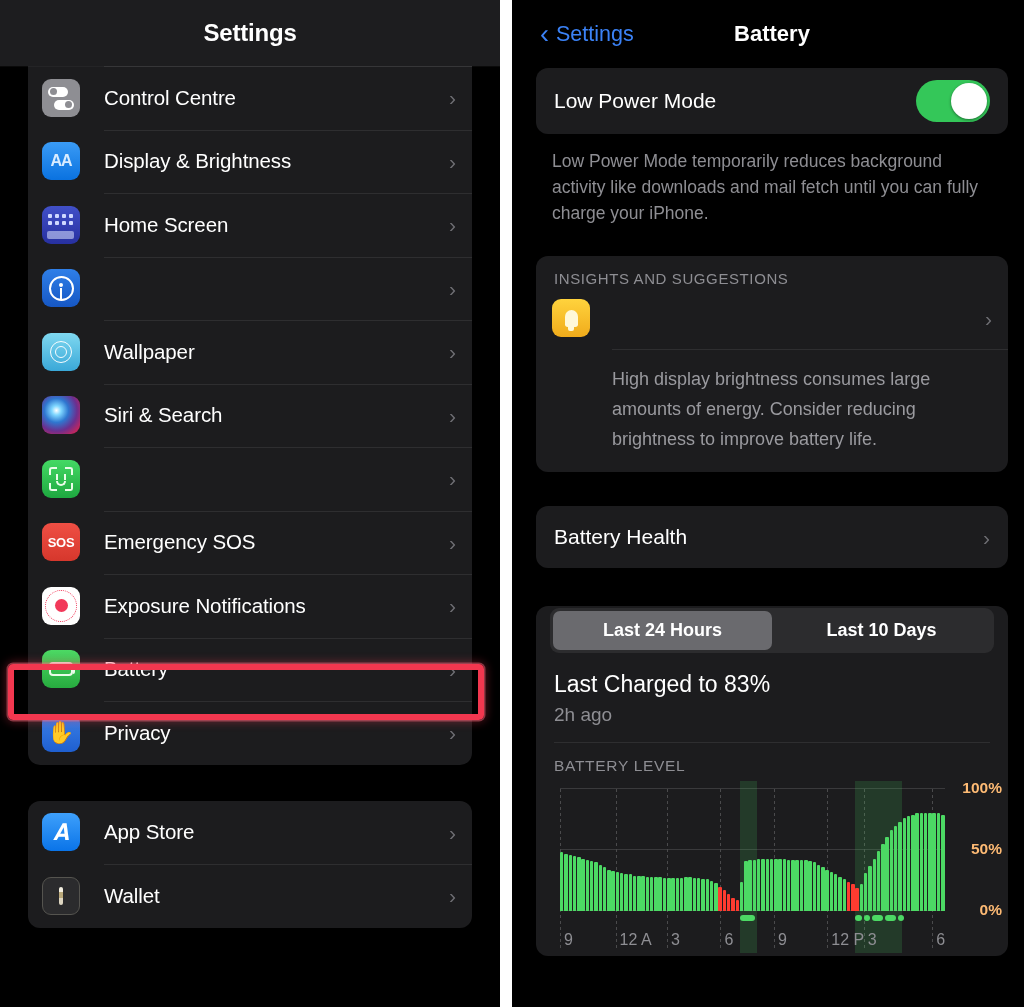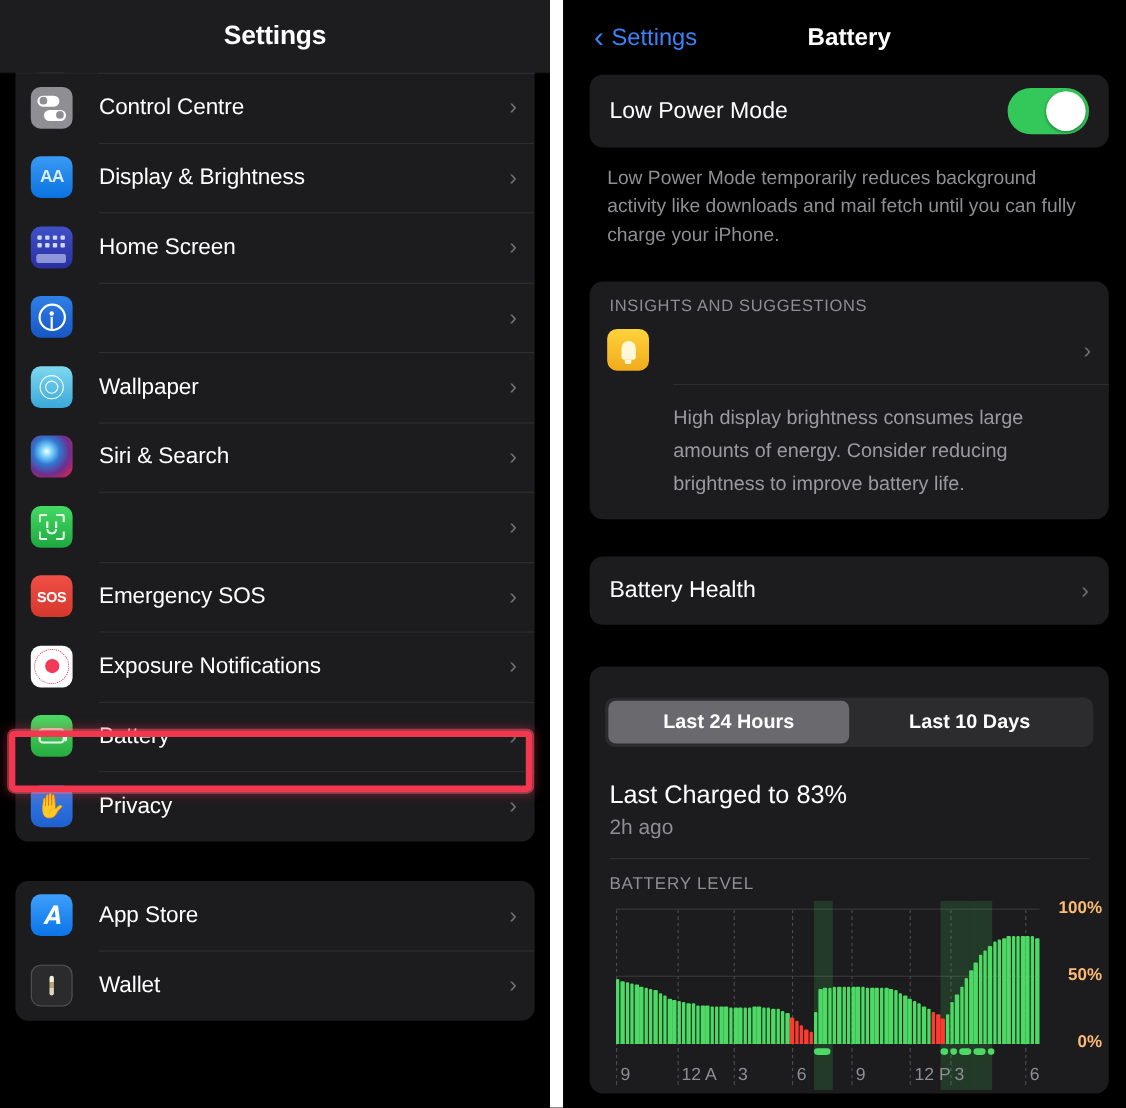--- a/index.html
+++ b/index.html
@@ -26,21 +26,21 @@
     box-shadow: 0 1px 0 rgba(255,255,255,0.04);
   }
   .nav-title-left {
     color: #ffffff; font-size: 24px; font-weight: bold; letter-spacing: -0.2px;
   }
   .left-scroll { position: absolute; top: 0; left: 0; width: 500px; padding-top: 44px; }
 
   .group {
     background: #1c1c1e;
     border-radius: 12px;
-    margin: 0 14px;
+    margin: 0 28px;
     overflow: hidden;
   }
   .group.clipped-top { border-top-left-radius: 0; border-top-right-radius: 0; }
 
   .row {
     position: relative;
     display: flex; align-items: center;
     height: 63.5px;
     padding-left: 14px; padding-right: 16px;
   }
@@ -202,32 +202,32 @@
   .insight-sep { height: 1px; background: #2e2e30; margin-left: 76px; }
   .insight-body {
     color: #9a9a9f; font-size: 18px; line-height: 30px;
     padding: 14px 22px 0 76px;
   }
 
   .health-card { margin-top: 34px; }
   .health-row { display: flex; align-items: center; height: 62px; padding: 0 18px; }
   .health-label { color: #fff; font-size: 21px; flex: 1 1 auto; }
 
-  .usage-card { margin-top: 38px; padding: 28px 0 0; }
+  .usage-card { margin-top: 38px; padding: 2px 0 0; }
   .seg {
     display: flex; background: #2c2c2e; border-radius: 9px;
     margin: 0 14px; padding: 3px; height: 45px;
   }
   .seg-btn {
     flex: 1 1 50%; display: flex; align-items: center; justify-content: center;
     color: #fff; font-size: 18px; font-weight: bold; border-radius: 7px;
     cursor: pointer;
   }
   .seg-btn.active { background: #6a6a6e; }
-  .charged-title { color: #fff; font-size: 23px; margin: 30px 0 0 18px; }
+  .charged-title { color: #fff; font-size: 23px; margin: 18px 0 0 18px; }
   .charged-sub { color: #8e8e93; font-size: 19px; margin: 6px 0 0 18px; }
   .usage-sep { height: 1px; background: #2e2e30; margin: 16px 18px 0; }
   .chart-label { color: #8e8e93; font-size: 15.5px; letter-spacing: .7px; margin: 14px 0 0 18px; }
 
   
   .chart-wrap { position: relative; margin: 6px 0 0 0; height: 175px; }
   .chart-plot {
     position: absolute; left: 24px; top: 8px;
     width: 385px; height: 122px;
   }

